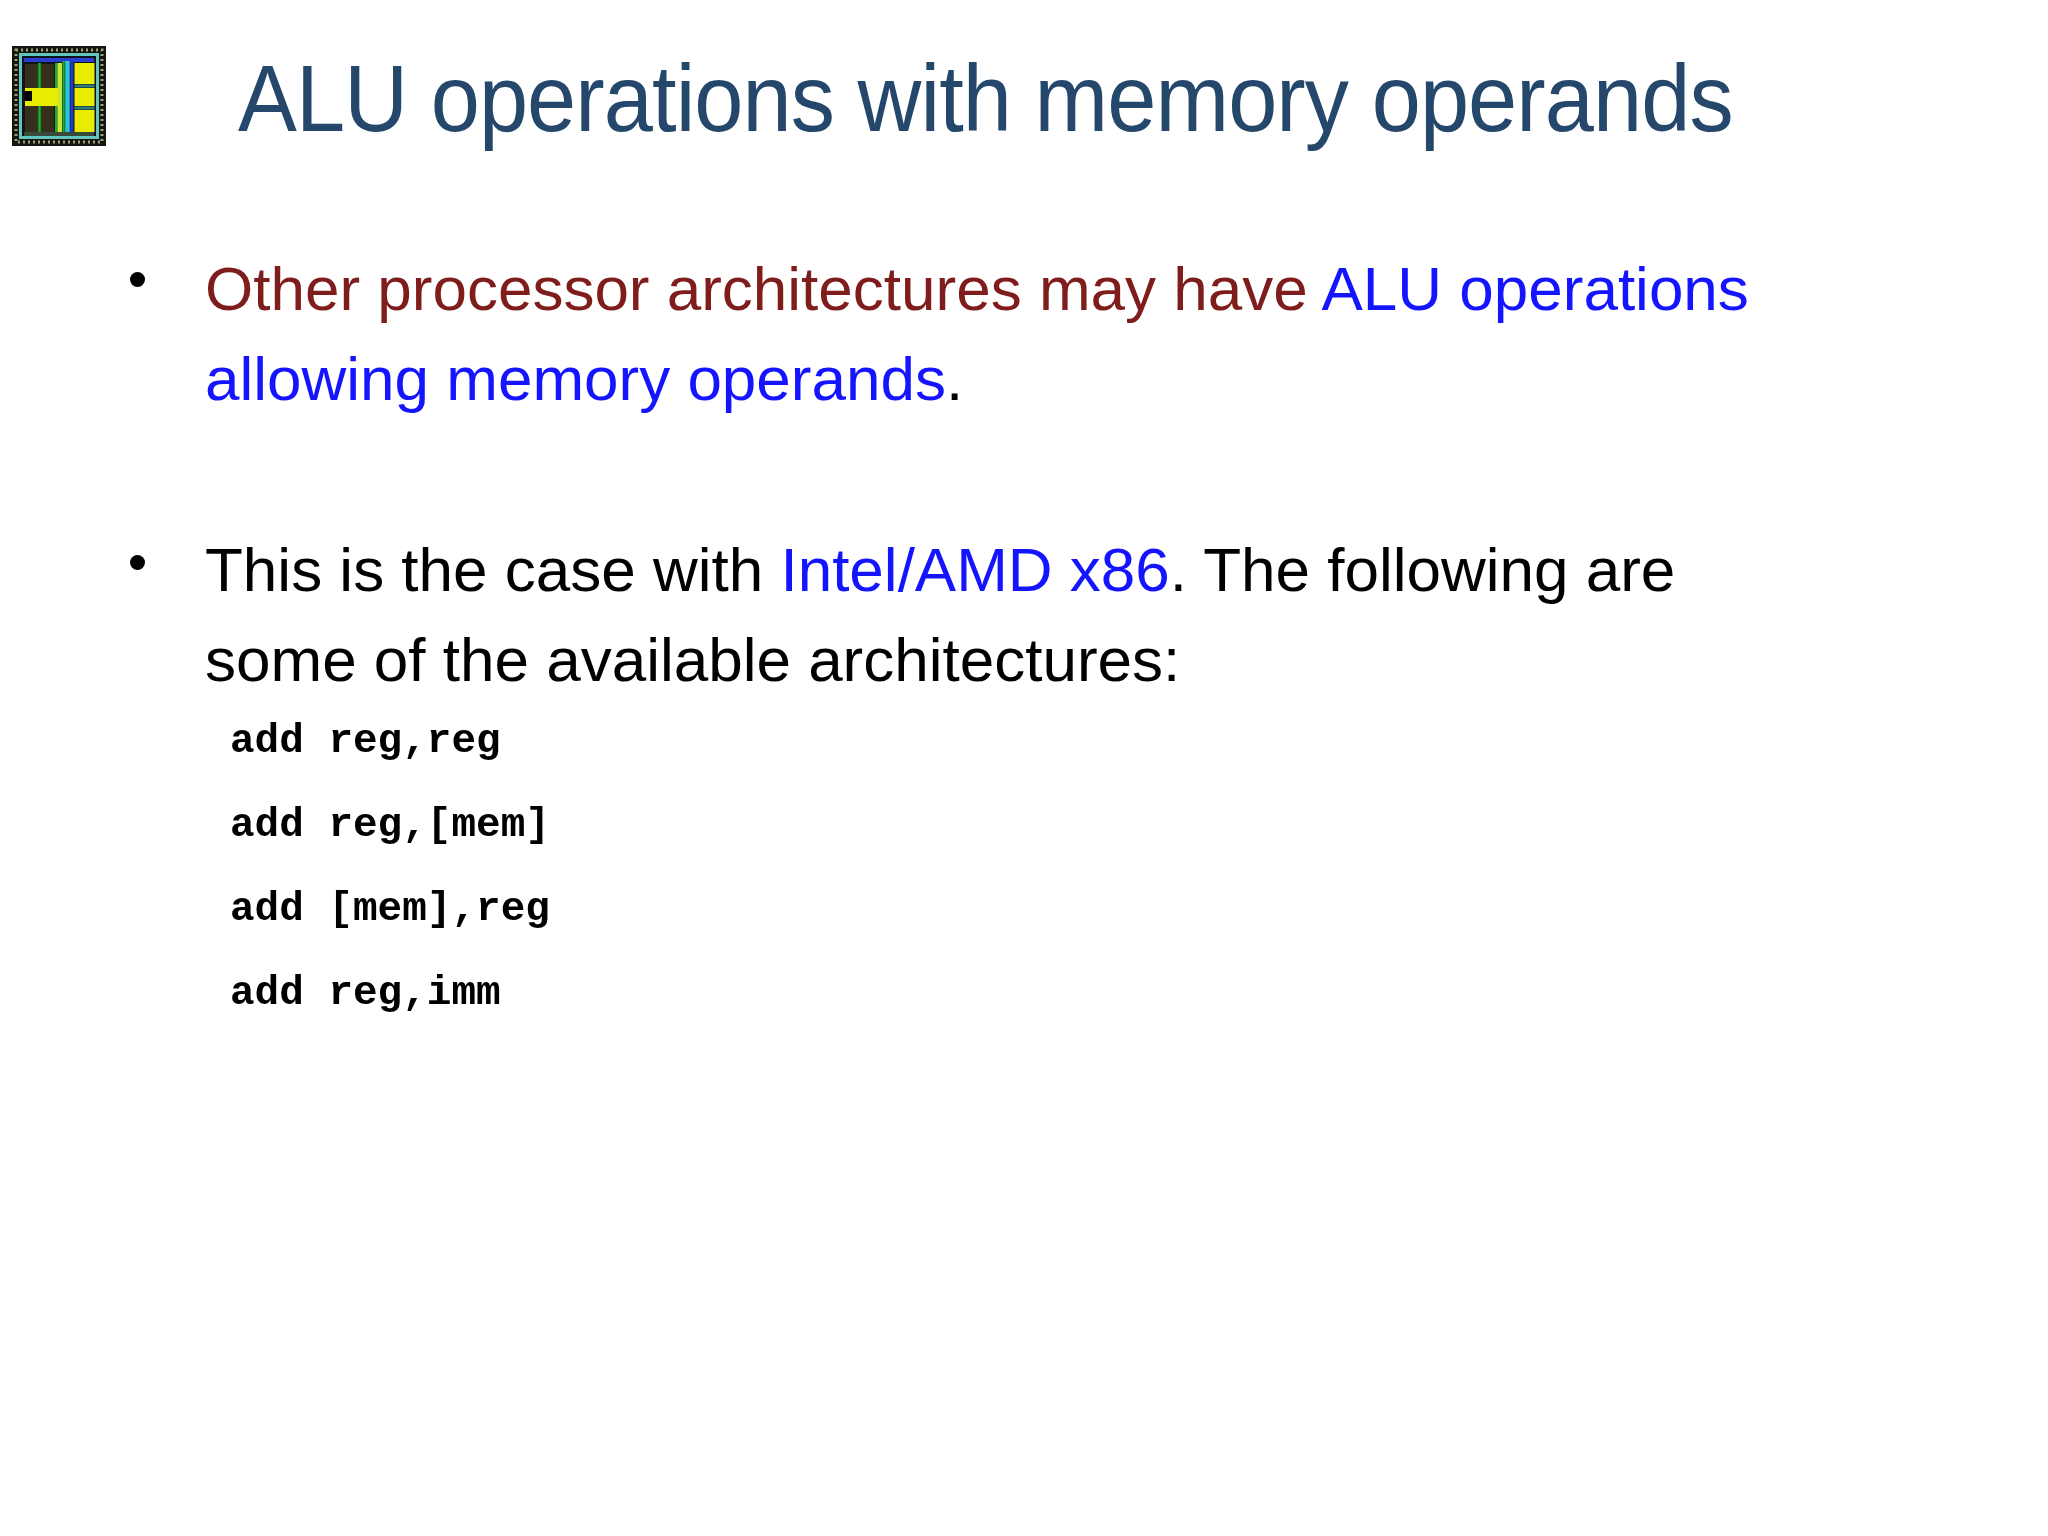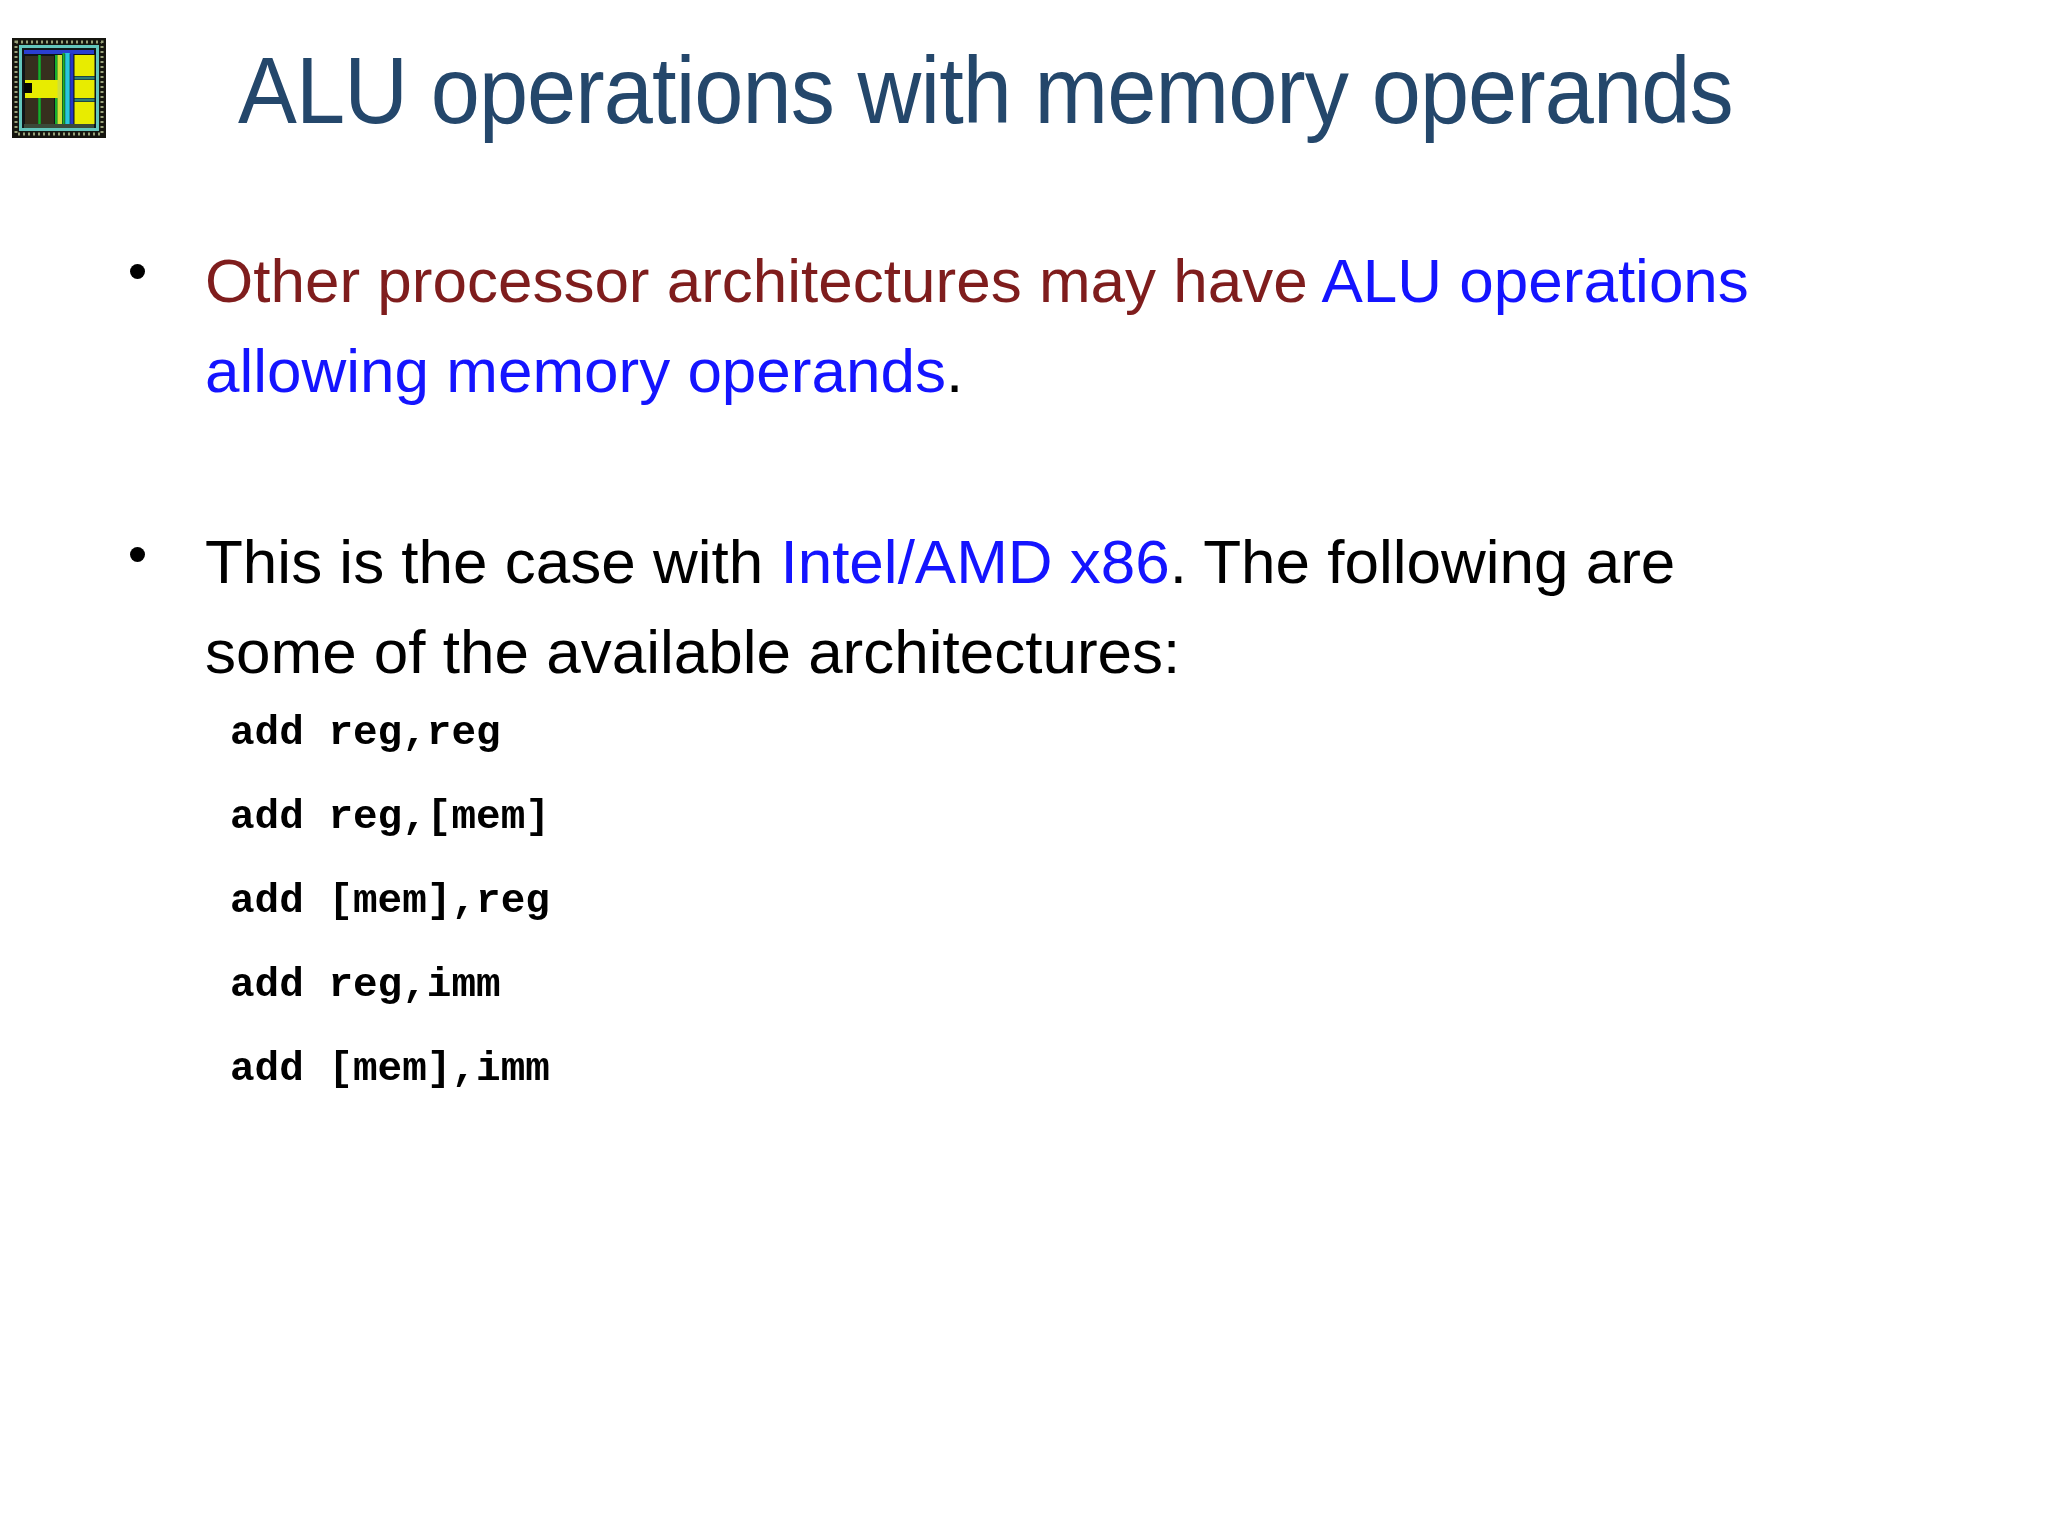--- a/index.html
+++ b/index.html
@@ -3,20 +3,21 @@
 <meta charset="utf-8">
 <style>
   html,body{margin:0;padding:0;background:#ffffff;}
   .slide{
     position:relative;
     width:2048px;height:1156px;
     background:#ffffff;
     overflow:hidden;
     font-family:"Liberation Sans","DejaVu Sans",sans-serif;
     color:#000;
+    margin-top:8px;
   }
   .chip-icon{
     position:absolute;left:12px;top:38px;width:94px;height:100px;
   }
   .title{
     position:absolute;left:238px;top:40px;margin:0;
     font-size:95px;font-weight:400;line-height:100px;white-space:nowrap;
     letter-spacing:-1px;
     transform:scaleX(0.93);transform-origin:0 0;
   }
@@ -94,17 +95,17 @@
       <div><span style="color: #7f1d1d;">Other processor architectures may have </span><span style="color: rgb(20, 20, 255);">ALU operations</span></div>
       <div><span style="color: rgb(20, 20, 255);">allowing memory operands</span><span style="color: rgb(0, 0, 0);">.</span></div>
     </div>
 
   <span class="bullet-dot dot-2"></span>
   <div class="bullet-text bullet-text-2">
       <div><span style="color: rgb(0, 0, 0);">This is the case with </span><span style="color: rgb(20, 20, 255);">Intel/AMD x86</span><span style="color: rgb(0, 0, 0);">. The following are</span></div>
       <div><span style="color: rgb(0, 0, 0);">some of the available architectures:</span></div>
     </div>
 
-  <pre class="code"><div>add reg,reg</div><div>add reg,[mem]</div><div>add [mem],reg</div><div>add reg,imm</div><div>add [mem],imm</div></pre>
+  <pre class="code"><div>add reg,reg</div><div>add reg,[mem]</div><div>add [mem],reg</div><div>add reg,imm</div></pre>
 
   <div class="page-number">27</div>
 
 </div>
 
 </body></html>

